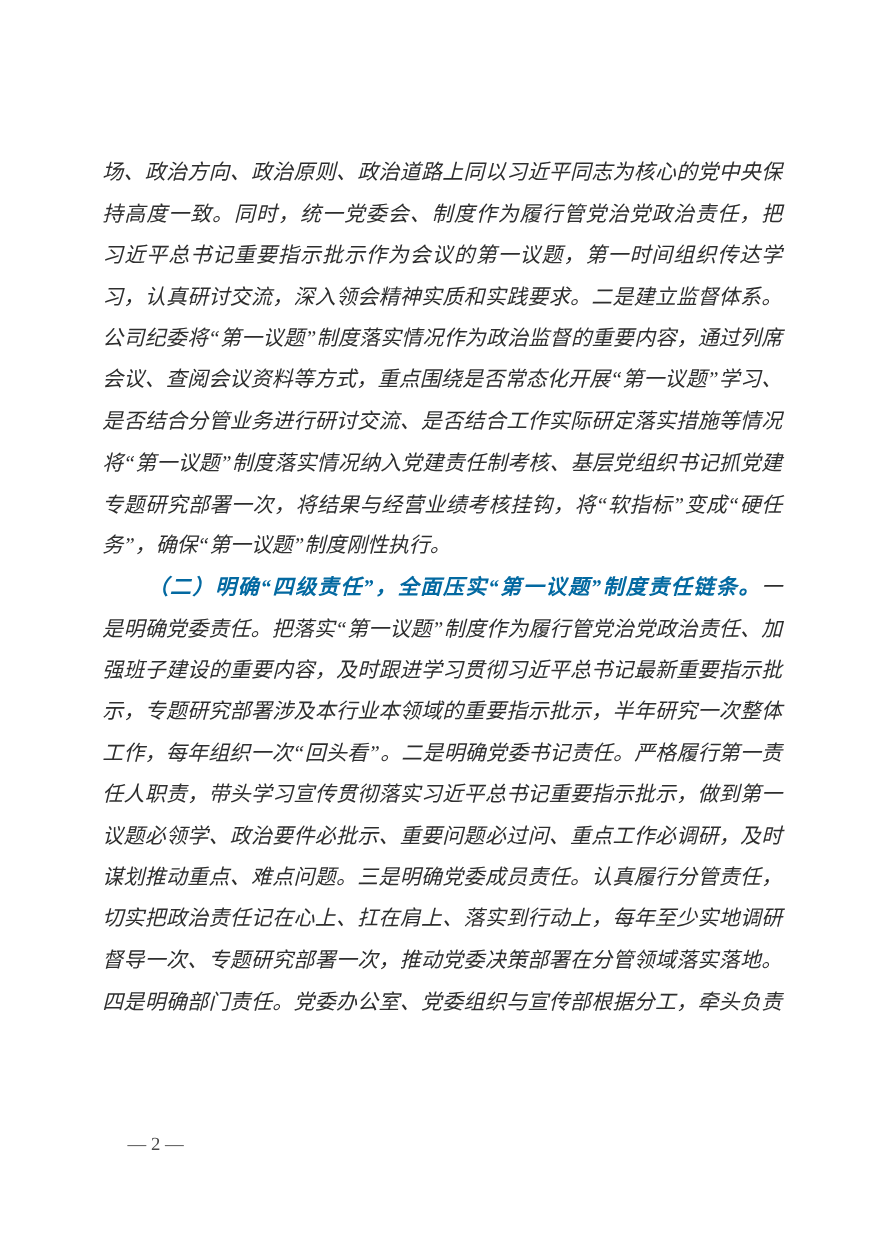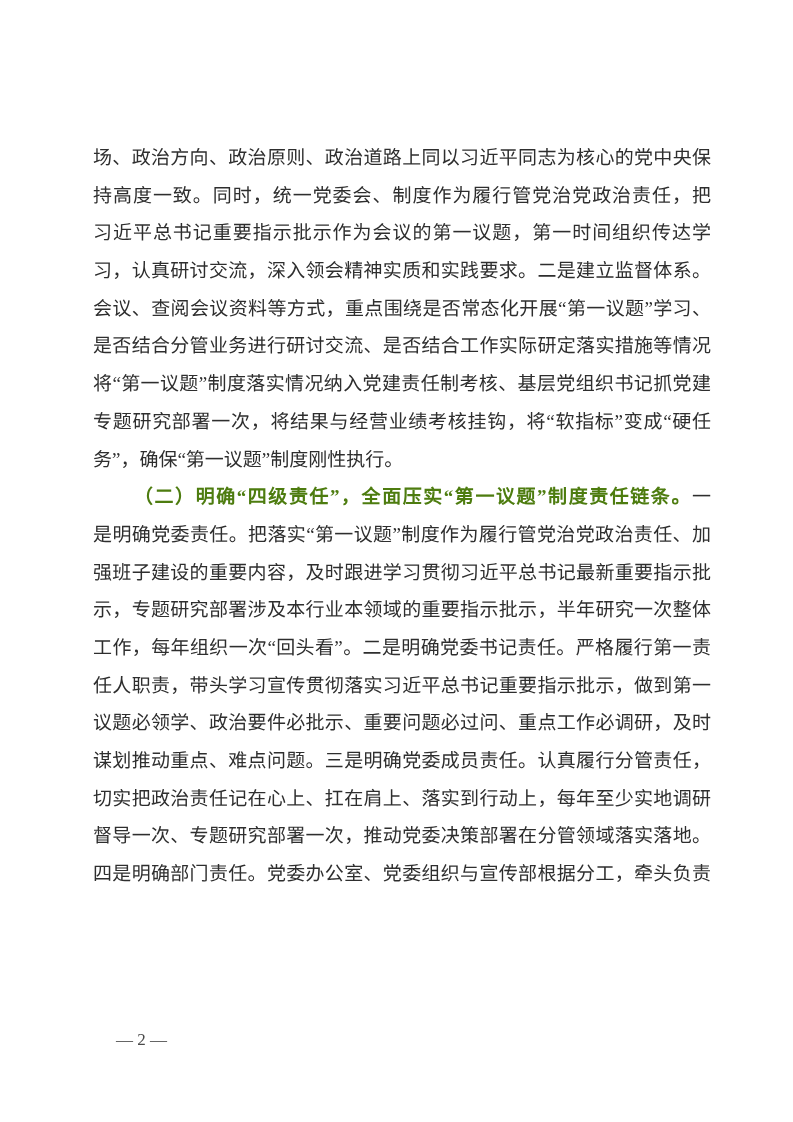--- a/index.html
+++ b/index.html
@@ -31,30 +31,31 @@
   }
   .line {
     height: 37.7px;
     line-height: 37.7px;
     font-size: 19px;
     color: #2e2e2e;
     text-align: justify;
     text-align-last: justify;
     white-space: nowrap;
     font-kerning: none;
+    font-style: italic;
   }
   .line.left-last {
     text-align-last: left;
   }
   .line.indent {
     padding-left: 41px;
   }
   .seg.bold {
     font-weight: bold;
-    color: #4d7c0f;
+    color: #0369a1;
   }
   .footer {
     position: absolute;
     left: 116px;
     top: 1028px;
     height: 24px;
     line-height: 24px;
     font-size: 17px;
     color: #4a4a4a;
   }
@@ -62,20 +63,21 @@
 </head>
 <body>
 
 <div class="page">
   <div class="text-block">
       <div class="paragraph">
         <div class="line"><span class="seg">场、政治方向、政治原则、政治道路上同以习近平同志为核心的党中央保</span></div>
         <div class="line"><span class="seg">持高度一致。同时，统一党委会、制度作为履行管党治党政治责任，把</span></div>
         <div class="line"><span class="seg">习近平总书记重要指示批示作为会议的第一议题，第一时间组织传达学</span></div>
         <div class="line"><span class="seg">习，认真研讨交流，深入领会精神实质和实践要求。二是建立监督体系。</span></div>
+        <div class="line"><span class="seg">公司纪委将“第一议题”制度落实情况作为政治监督的重要内容，通过列席</span></div>
         <div class="line"><span class="seg">会议、查阅会议资料等方式，重点围绕是否常态化开展“第一议题”学习、</span></div>
         <div class="line"><span class="seg">是否结合分管业务进行研讨交流、是否结合工作实际研定落实措施等情况</span></div>
         <div class="line"><span class="seg">将“第一议题”制度落实情况纳入党建责任制考核、基层党组织书记抓党建</span></div>
         <div class="line"><span class="seg">专题研究部署一次，将结果与经营业绩考核挂钩，将“软指标”变成“硬任</span></div>
         <div class="line left-last"><span class="seg">务”，确保“第一议题”制度刚性执行。</span></div>
       </div>
       <div class="paragraph">
         <div class="line indent"><span class="seg bold">（二）明确“四级责任”，全面压实“第一议题”制度责任链条。</span><span class="seg">一</span></div>
         <div class="line"><span class="seg">是明确党委责任。把落实“第一议题”制度作为履行管党治党政治责任、加</span></div>
         <div class="line"><span class="seg">强班子建设的重要内容，及时跟进学习贯彻习近平总书记最新重要指示批</span></div>

